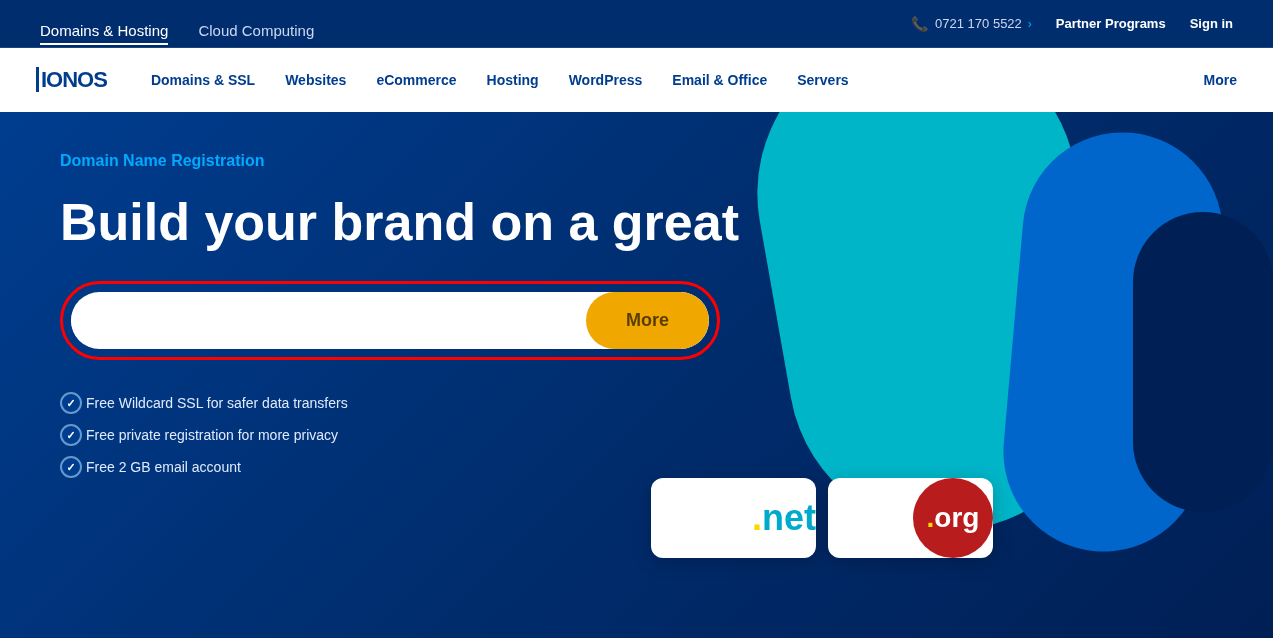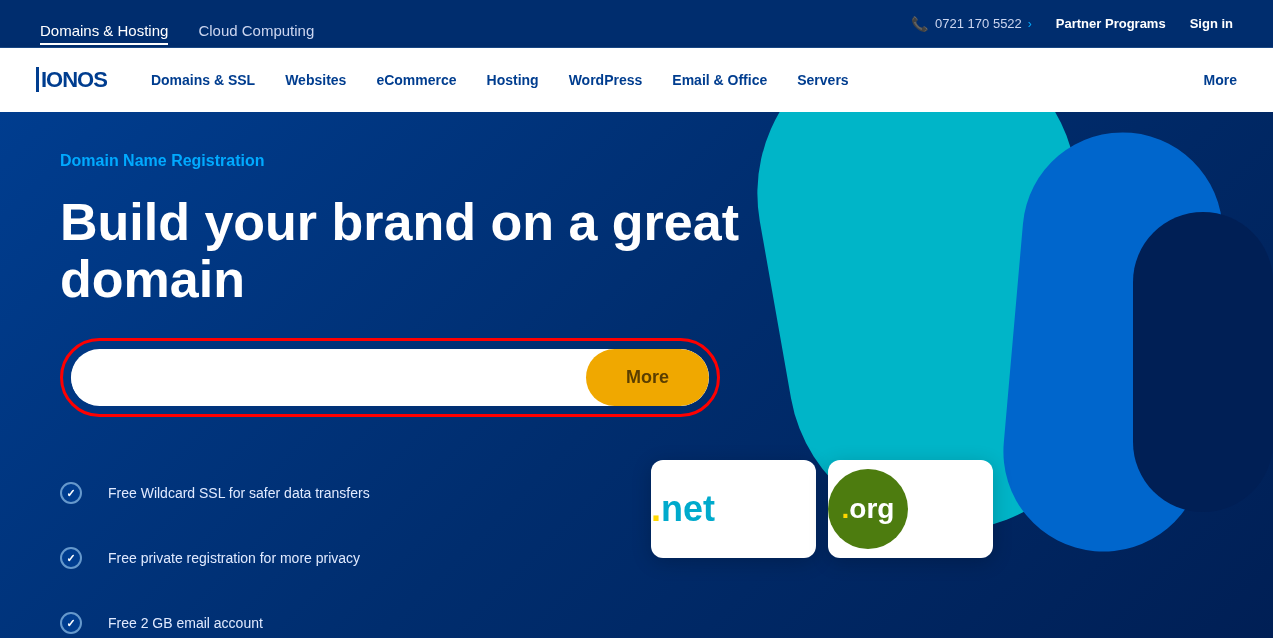--- a/index.html
+++ b/index.html
@@ -121,37 +121,37 @@
       z-index: 5;
       display: flex;
       flex-direction: column;
       gap: 12px;
     }
     .badge-row { display: flex; gap: 12px; }
     .domain-badge {
       background: #fff;
       border-radius: 12px;
       width: 165px;
-      height: 98px;
-      display: flex;
-      align-items: center;
-      justify-content: flex-start;
+      height: 80px;
+      display: flex;
+      align-items: center;
+      justify-content: flex-end;
       box-shadow: 0 4px 20px rgba(0,0,0,0.2);
     }
     .domain-badge.net .domain-text {
       font-size: 36px;
       font-weight: 900;
       color: #00aacc;
     }
     .domain-badge.net .domain-text .dot { color: #ffd700; }
     .org-circle {
       width: 80px;
       height: 80px;
       border-radius: 50%;
-      background: #4d7c0f;
+      background: #b91c1c;
       display: flex;
       align-items: center;
       justify-content: center;
     }
     .org-circle-text {
       font-size: 28px;
       font-weight: 900;
       color: #fff;
     }
     .org-circle-text .dot { color: #ffd700; }
@@ -208,21 +208,21 @@
       padding: 18px 40px;
       font-size: 18px;
       font-weight: 700;
       border-radius: 40px;
       cursor: pointer;
       white-space: nowrap;
     }
 
     
     .features-list { list-style: none; display: flex; flex-direction: column; gap: 10px; }
-    .feature-item { display: flex; align-items: center; gap: 26px; color: #e0eaff; font-size: 14px; margin-top: 33px; }
+    .feature-item { display: flex; align-items: center; gap: 4px; color: #e0eaff; font-size: 14px; }
     .check-circle {
       width: 22px;
       height: 22px;
       border-radius: 50%;
       background: #003d8f;
       border: 2px solid #6699cc;
       display: flex;
       align-items: center;
       justify-content: center;
       flex-shrink: 0;
@@ -285,21 +285,20 @@
           <div class="org-circle-text"><span class="dot">.</span>org</div>
         </div>
       </div>
     </div>
   </div>
 
   <div class="hero-content">
     <div class="subtitle">Domain Name Registration</div>
     <div class="headline">
       <span>Build your brand on a great</span><br>
-      <span>domain</span>
     </div>
 
     
     <div class="search-container">
       <div class="search-inner">
         <input type="text" class="search-input" placeholder="" style="">
         <button class="check-btn">More</button>
       </div>
     </div>
 

